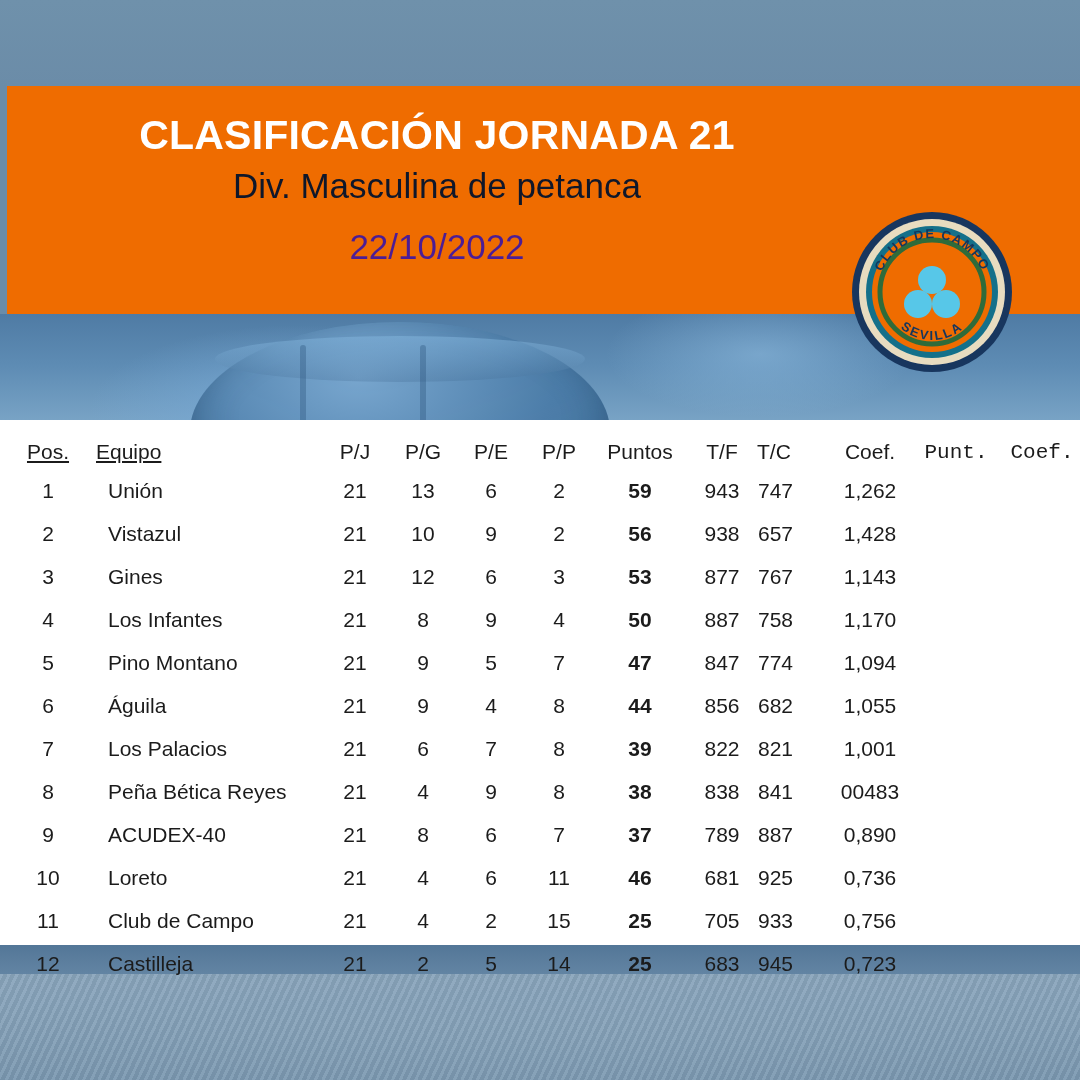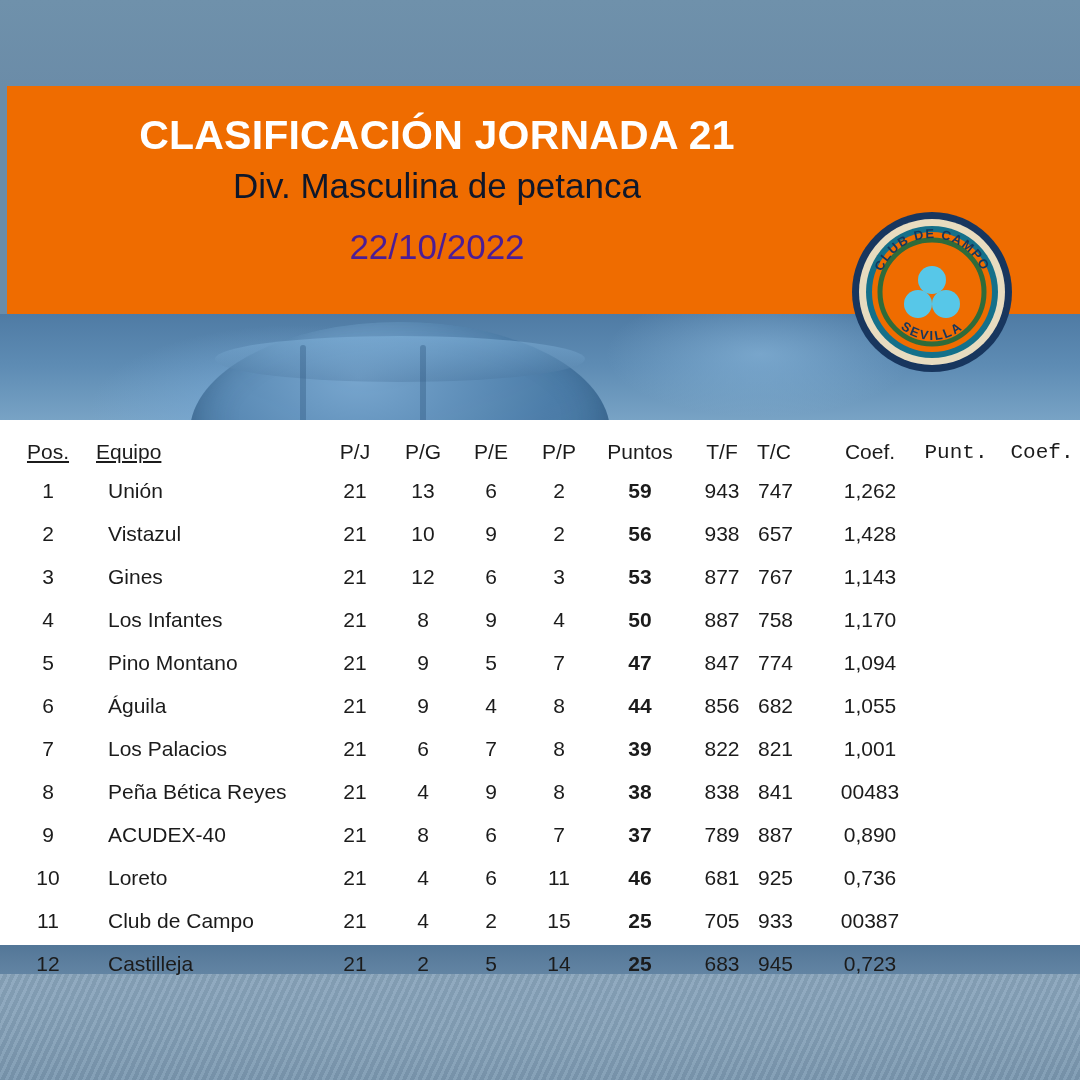--- a/index.html
+++ b/index.html
@@ -361,21 +361,21 @@
         <tr>
             <td class="pos">11</td>
             <td class="team">Club de Campo</td>
             <td class="num">21</td>
             <td class="num">4</td>
             <td class="num">2</td>
             <td class="num">15</td>
             <td class="pts">25</td>
             <td class="tf">705</td>
             <td class="tc">933</td>
-            <td class="coef">00387</td>
+            <td class="coef">0,756</td>
             <td class="extra"></td>
             <td class="extra"></td>
           </tr>
         <tr>
             <td class="pos">12</td>
             <td class="team">Castilleja</td>
             <td class="num">21</td>
             <td class="num">2</td>
             <td class="num">5</td>
             <td class="num">14</td>

